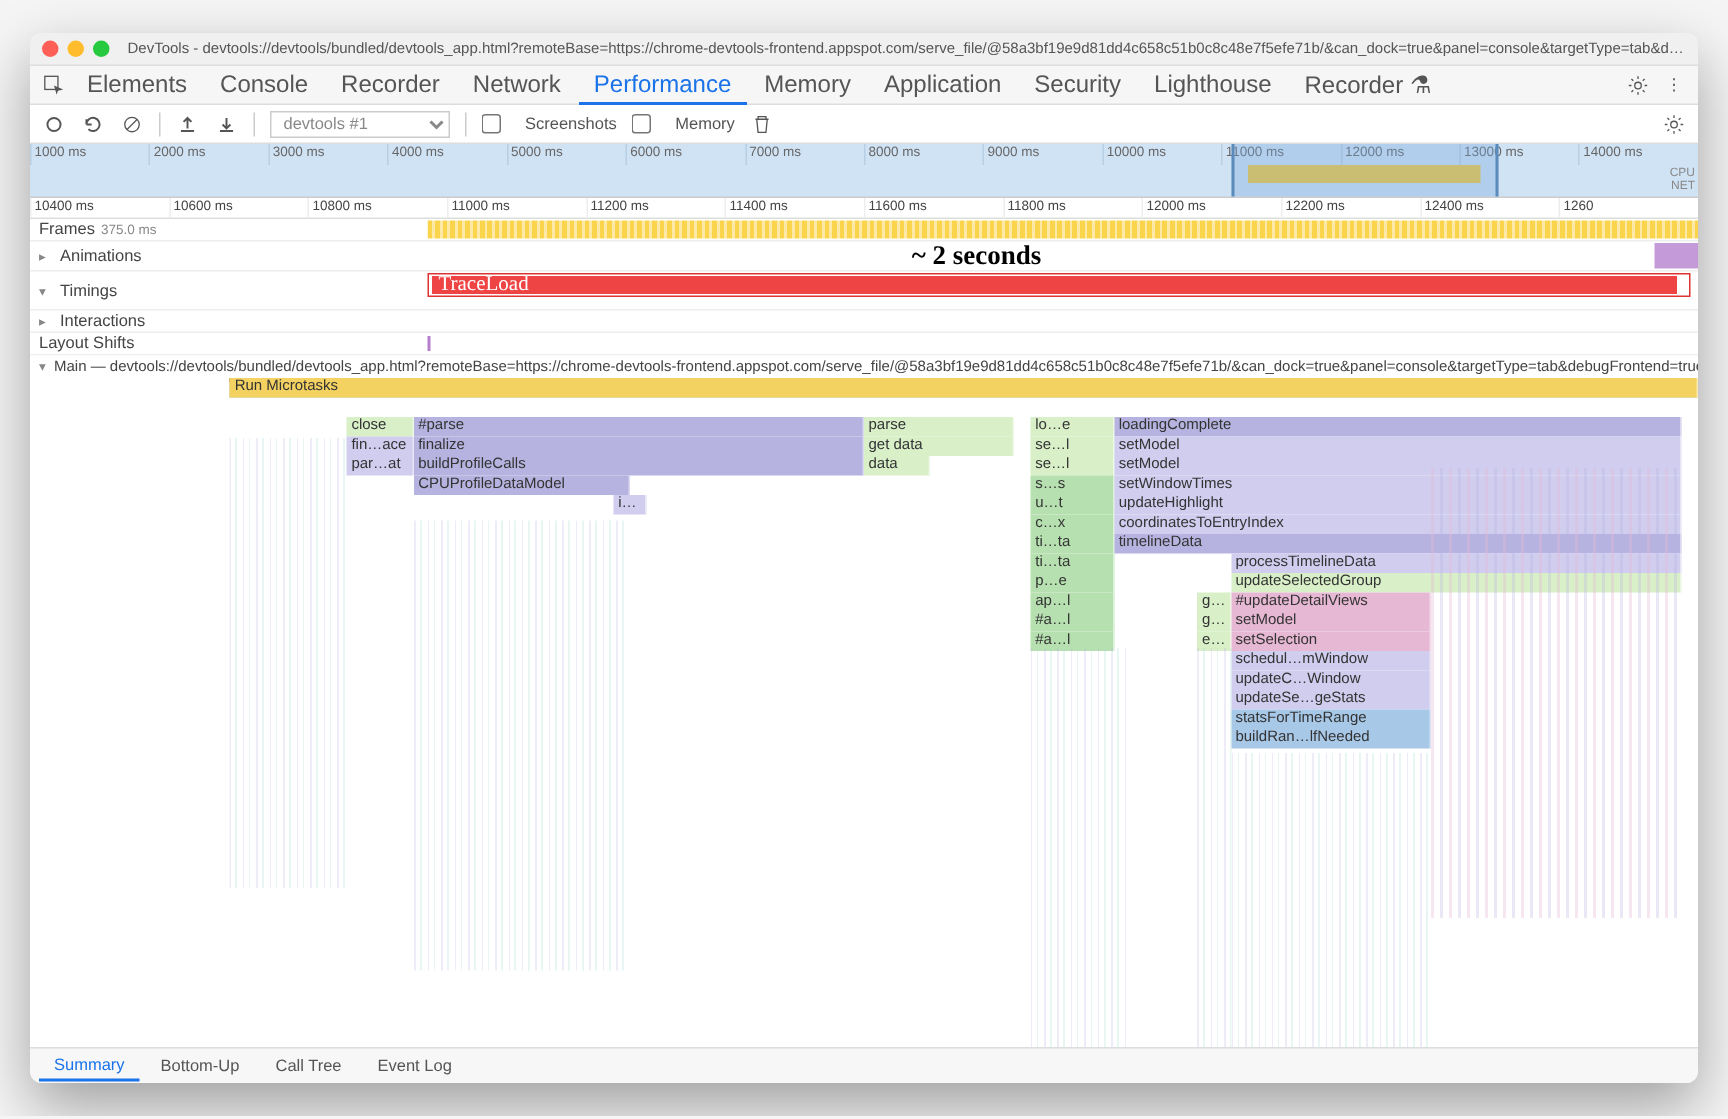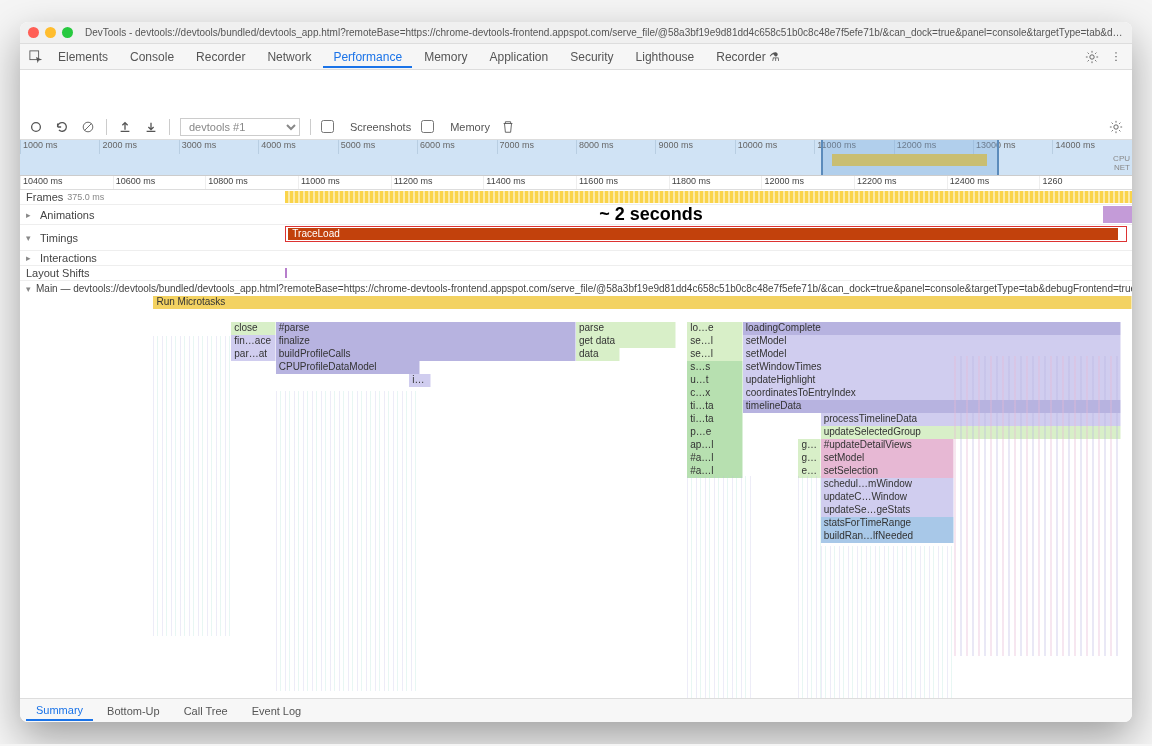--- a/index.html
+++ b/index.html
@@ -4,45 +4,45 @@
 <style>
 * { box-sizing: border-box; margin: 0; padding: 0; }
 body { font-family: -apple-system, "Segoe UI", Arial, sans-serif; font-size: 11px; background: #f5f5f5; color: #333; }
 .window { width: 1112px; height: 700px; margin: 22px auto; background: #fff; border-radius: 8px; box-shadow: 0 16px 40px rgba(0,0,0,0.35); overflow: hidden; display: flex; flex-direction: column; }
 .titlebar { display: flex; align-items: center; gap: 6px; height: 22px; padding: 0 8px; background: #f0f0f0; border-bottom: 1px solid #ddd; }
 .dot { width: 11px; height: 11px; border-radius: 50%; }
 .dot.r { background:#ff5f56; } .dot.y { background:#ffbd2e; } .dot.g { background:#27c93f; }
 .title { font-size: 10px; color: #555; white-space: nowrap; overflow: hidden; text-overflow: ellipsis; margin-left: 6px; flex:1; }
 .tabs { display:flex; align-items:center; gap:2px; height:26px; padding:0 6px; border-bottom:1px solid #ddd; background:#f6f6f6; }
 .tabs .icon-btn { width:20px; height:20px; display:flex; align-items:center; justify-content:center; color:#555; }
-.tab { padding:4px 10px; font-size:12px; color:#555; cursor:pointer;text-align:center; }
+.tab { padding:4px 10px; font-size:16px; color:#555; cursor:pointer;text-align:center; }
 .tab.active { color:#1a73e8; border-bottom:2px solid #1a73e8; padding-bottom:2px; }
 .tabs-right { margin-left:auto; display:flex; gap:4px; }
-.toolbar { display:flex; align-items:center; gap:10px; height:26px; padding:0 8px; border-bottom:1px solid #ddd;margin-top:44px; }
+.toolbar { display:flex; align-items:center; gap:10px; height:26px; padding:0 8px; border-bottom:1px solid #ddd; }
 .toolbar .ic { width:16px; height:16px; display:flex; align-items:center; justify-content:center; color:#555; }
 .toolbar select { font-size:11px; border:1px solid #ccc; background:#fff; padding:1px 4px; color:#888; width:120px; }
 .toolbar label { display:flex; align-items:center; gap:16px; font-size:11px; color:#555; }
 .overview { position:relative; height:36px; background:#d0e3f5; border-bottom:1px solid #ccc; }
 .ov-ruler { display:flex; height:14px; font-size:9px; color:#666; }
 .ov-ruler span { flex:1; border-left:1px solid #b8cee2; padding-left:2px; }
 .ov-selected { position:absolute; top:0; bottom:0; background:rgba(120,170,220,.35); border-left:2px solid #5b8bbb; border-right:2px solid #5b8bbb; }
 .ov-cpu { position:absolute; right:0; top:14px; font-size:8px; color:#888; line-height:9px; text-align:right; padding-right:2px; }
 .ov-yellow { position:absolute; top:14px; height:12px; background:#f5c93a; }
 .ruler2 { display:flex; height:14px; font-size:9px; color:#444; background:#fff; border-bottom:1px solid #ddd; }
 .ruler2 span { flex:1; border-left:1px solid #eee; padding-left:2px; }
 .row { display:flex; border-bottom:1px solid #eee; min-height:14px; align-items:stretch; }
 .row-label { width:150px; font-size:11px; color:#444; padding:1px 6px; display:flex; align-items:center; gap:4px; flex-shrink:0; }
-.row-content { flex:1; position:relative; }
+.row-content { flex:1; position:relative;font-family:Liberation Serif, serif; }
 .tri { font-size:9px; color:#888; width:10px; display:inline-block; }
 .frames-bar { position:absolute; top:1px; bottom:1px; left:12%; right:0; background:repeating-linear-gradient(90deg,#fad44a 0 3px,#fce9a7 3px 5px); }
 .anim-bar { position:absolute; top:1px; bottom:1px; right:0; width:3%; background:#c49bd8; }
 .annotation { position:absolute; left:50%; transform:translateX(-50%); top:-1px; font-size:18px; font-weight:bold; color:#000; }
 .trace-container { position:relative; height:18px; }
 .trace-red { position:absolute; left:12%; right:0.5%; top:1px; bottom:1px; border:1px solid #d33; }
-.trace-bar { position:absolute; left:12.3%; right:1.5%; top:3px; bottom:3px; background:#c2410c; color:#fff; font-size:10px; padding-left:4px; line-height:12px; }
+.trace-bar { position:absolute; left:12.3%; right:1.5%; top:3px; bottom:3px; background:#ef4444; color:#fff; font-size:14px; padding-left:4px; line-height:12px; }
 .ls-bar { position:absolute; top:2px; bottom:2px; left:12%; width:2px; background:#b77ecc; }
 .main-label { font-size:10px; color:#444; padding:2px 6px; background:#fff; white-space:nowrap; overflow:hidden; }
 .flame { flex:1; position:relative; overflow:hidden; background:#fff; }
 .flame .task { position:absolute; left:12%; right:0; top:0; height:13px; background:#b7b7b7; border-top:3px solid #d85050; font-size:10px; padding-left:4px; color:#333; }
 .flame .bar { position:absolute; height:13px; font-size:10px; overflow:hidden; white-space:nowrap; padding-left:3px; color:#333; border-right:1px solid rgba(255,255,255,.5); }
 .c-yellow{background:#f3d261;} .c-green{background:#b7e0b0;} .c-lgreen{background:#d8efc8;} .c-purple{background:#b7b3e0;} .c-lpurple{background:#d0cdef;} .c-pink{background:#e7b8d4;} .c-blue{background:#a8c8e8;}
 .stripes { position:absolute; height:300px; top:60px; background:repeating-linear-gradient(90deg, rgba(183,179,224,.25) 0 1px, transparent 1px 4px, rgba(163,221,208,.25) 4px 5px, transparent 5px 9px); }
 .bottom-tabs { display:flex; gap:4px; height:24px; border-top:1px solid #ddd; background:#f7f7f7; align-items:center; padding:0 6px; }
 .btab { padding:3px 10px; font-size:11px; color:#555; cursor:pointer; }
 .btab.active { color:#1a73e8; border-bottom:2px solid #1a73e8; }

